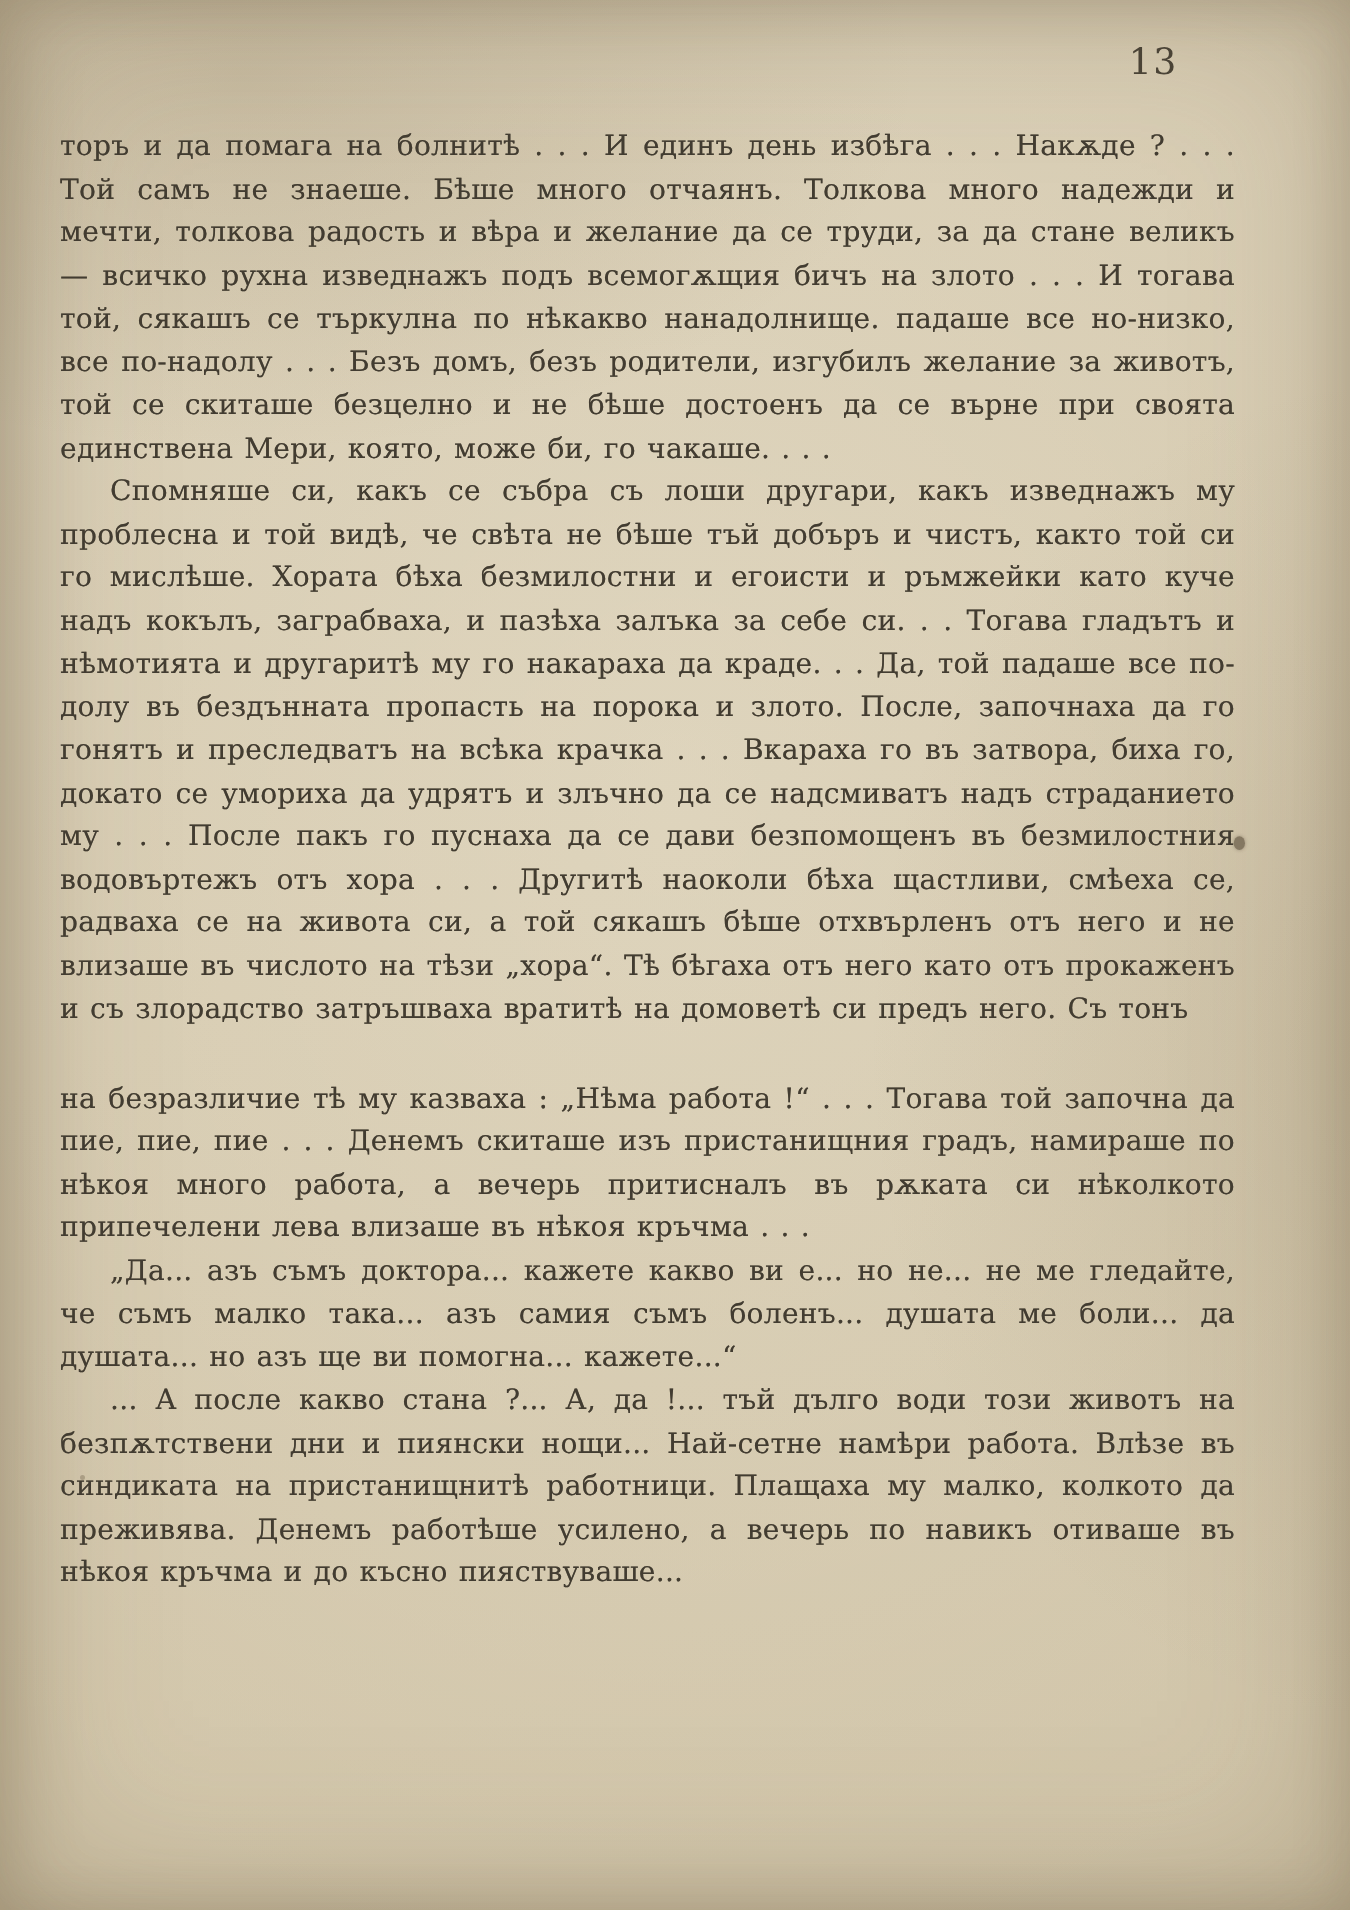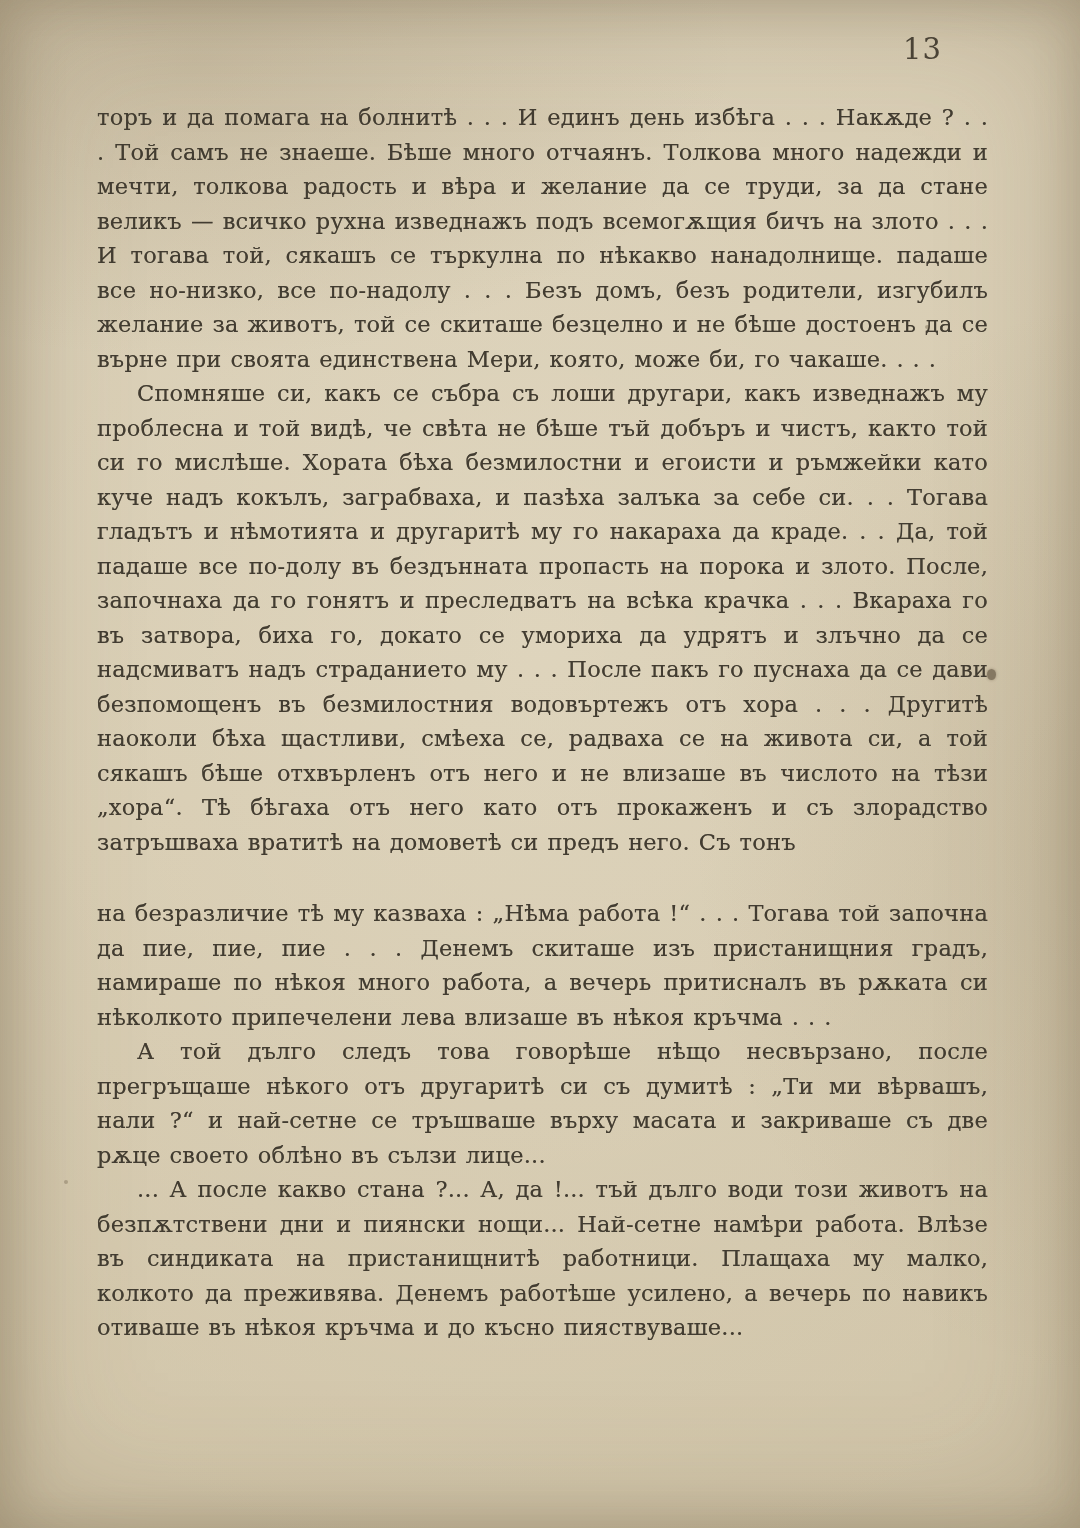--- a/index.html
+++ b/index.html
@@ -15,21 +15,21 @@
       radial-gradient(ellipse 900px 500px at 18% 4%, rgba(120,100,66,0.18), rgba(0,0,0,0) 60%),
       radial-gradient(ellipse 700px 900px at 103% 55%, rgba(125,105,70,0.14), rgba(0,0,0,0) 60%),
       radial-gradient(ellipse 1200px 1400px at 50% 42%, rgba(255,252,240,0.22), rgba(0,0,0,0) 70%),
       linear-gradient(160deg, #d8cdb4 0%, #d5c9ae 45%, #d0c4a8 100%);
   }
   .page {
     position: relative;
     width: 1080px;
     height: 1528px;
     box-sizing: border-box;
-    padding: 100px 92px 40px 97px;
+    padding: 100px 92px 40px 48px;
     box-shadow:
       inset 0 0 140px rgba(105,90,60,0.30),
       inset 18px 0 50px rgba(100,85,55,0.18),
       inset -10px 0 40px rgba(100,85,55,0.12);
     color: #423c31;
   }
   .page-number {
     position: absolute;
     top: 32px;
     right: 138px;
@@ -87,21 +87,21 @@
 
     <div class="col left">
       <p class="para">торъ и да помага на болнитѣ . . . И единъ день избѣга . . . Накѫде ? . . . Той самъ не знаеше. Бѣше много отчаянъ. Толкова много надежди и мечти, толкова радость и вѣра и желание да се труди, за да стане великъ — всичко рухна изведнажъ подъ всемогѫщия бичъ на злото . . . И тогава той, сякашъ се търкулна по нѣкакво нанадолнище. падаше все но-низко, все по-надолу . . . Безъ домъ, безъ родители, изгубилъ желание за животъ, той се скиташе безцелно и не бѣше достоенъ да се върне при своята единствена Мери, която, може би, го чакаше. . . .</p>
       <p class="para indent">Спомняше си, какъ се събра съ лоши другари, какъ изведнажъ му проблесна и той видѣ, че свѣта не бѣше тъй добъръ и чистъ, както той си го мислѣше. Хората бѣха безмилостни и егоисти и ръмжейки като куче надъ кокълъ, заграбваха, и пазѣха залъка за себе си. . . Тогава гладътъ и нѣмотията и другаритѣ му го накараха да краде. . . Да, той падаше все по-долу въ бездънната пропасть на порока и злото. После, започнаха да го гонятъ и преследватъ на всѣка крачка . . . Вкараха го въ затвора, биха го, докато се умориха да удрятъ и злъчно да се надсмиватъ надъ страданието му . . . После пакъ го пуснаха да се дави безпомощенъ въ безмилостния водовъртежъ отъ хора . . . Другитѣ наоколи бѣха щастливи, смѣеха се, радваха се на живота си, а той сякашъ бѣше отхвърленъ отъ него и не влизаше въ числото на тѣзи „хора“. Тѣ бѣгаха отъ него като отъ прокаженъ и съ злорадство затръшваха вратитѣ на домоветѣ си предъ него. Съ тонъ</p>
     </div>
 
     <div class="col-rule"></div>
 
     <div class="col right">
       <p class="para">на безразличие тѣ му казваха : „Нѣма работа !“ . . . Тогава той започна да пие, пие, пие . . . Денемъ скиташе изъ пристанищния градъ, намираше по нѣкоя много работа, а вечерь притисналъ въ рѫката си нѣколкото припечелени лева влизаше въ нѣкоя кръчма . . .</p>
-      <p class="para indent">А той дълго следъ това говорѣше нѣщо несвързано, после прегръщаше нѣкого отъ другаритѣ си съ думитѣ : „Ти ми вѣрвашъ, нали ?“ и най-сетне се тръшваше върху масата и закриваше съ две рѫце своето облѣно въ сълзи лице...</p>
+      <p class="para indent">„Да... азъ съмъ доктора... кажете какво ви е... но не... не ме гледайте, че съмъ малко така... азъ самия съмъ боленъ... душата ме боли... да душата... но азъ ще ви помогна... кажете...“</p>
       <p class="para indent">... А после какво стана ?... А, да !... тъй дълго води този животъ на безпѫтствени дни и пиянски нощи... Най-сетне намѣри работа. Влѣзе въ синдиката на пристанищнитѣ работници. Плащаха му малко, колкото да преживява. Денемъ работѣше усилено, а вечерь по навикъ отиваше въ нѣкоя кръчма и до късно пияствуваше...</p>
     </div>
 
   </div>
 
   <div class="speck s1"></div>
   <div class="speck s2"></div>
   <div class="speck s3"></div>
 
 </div>

